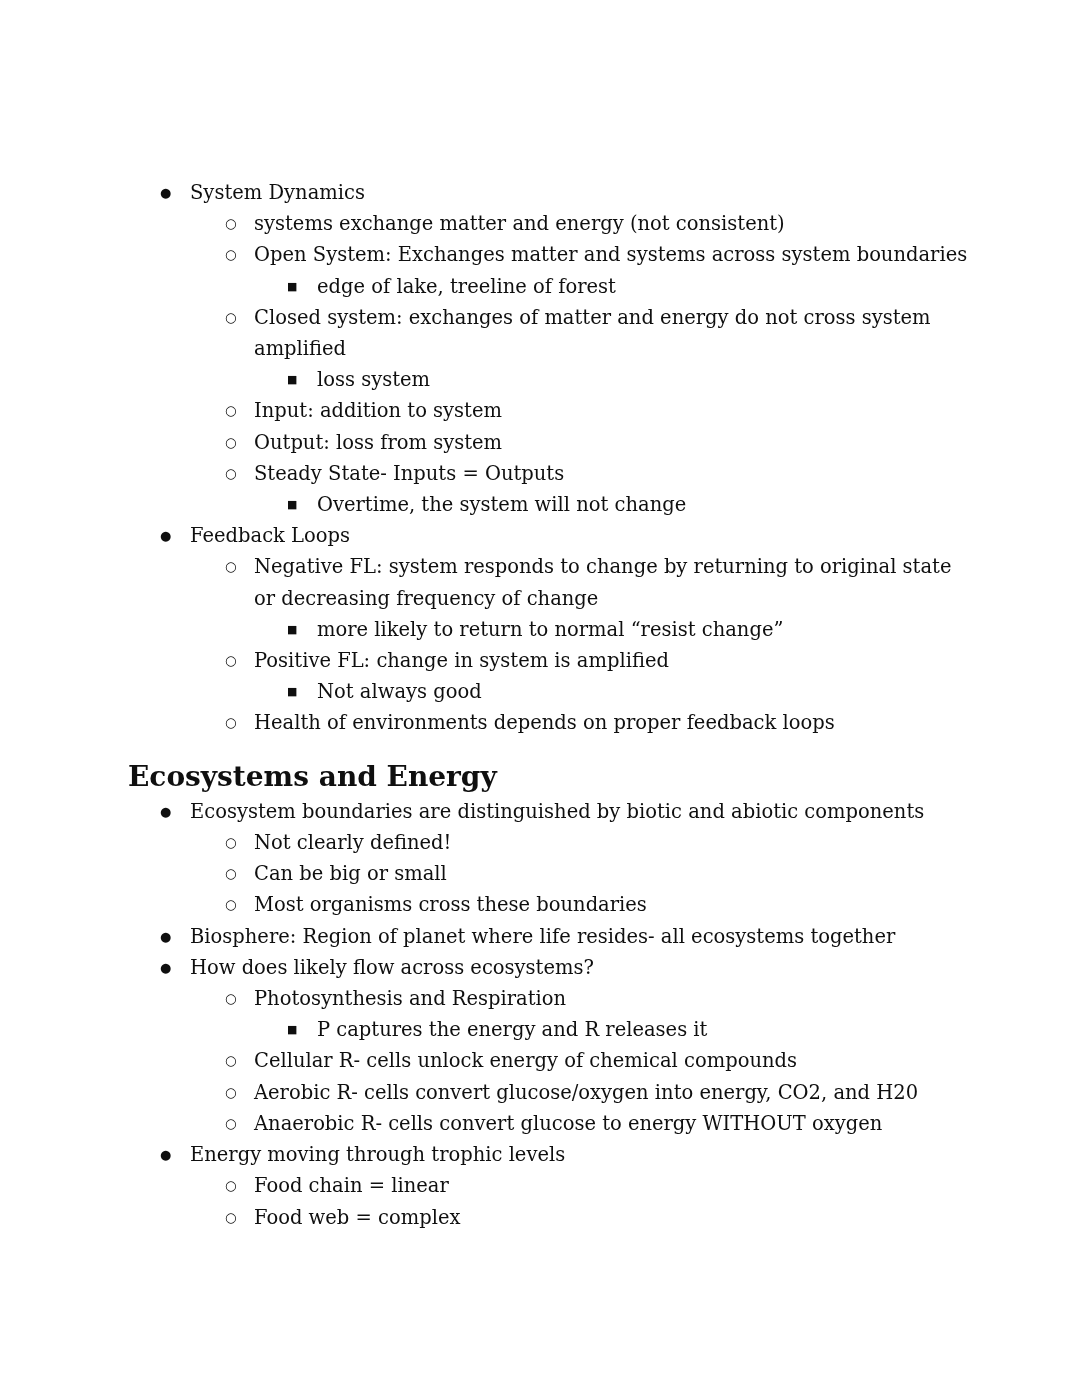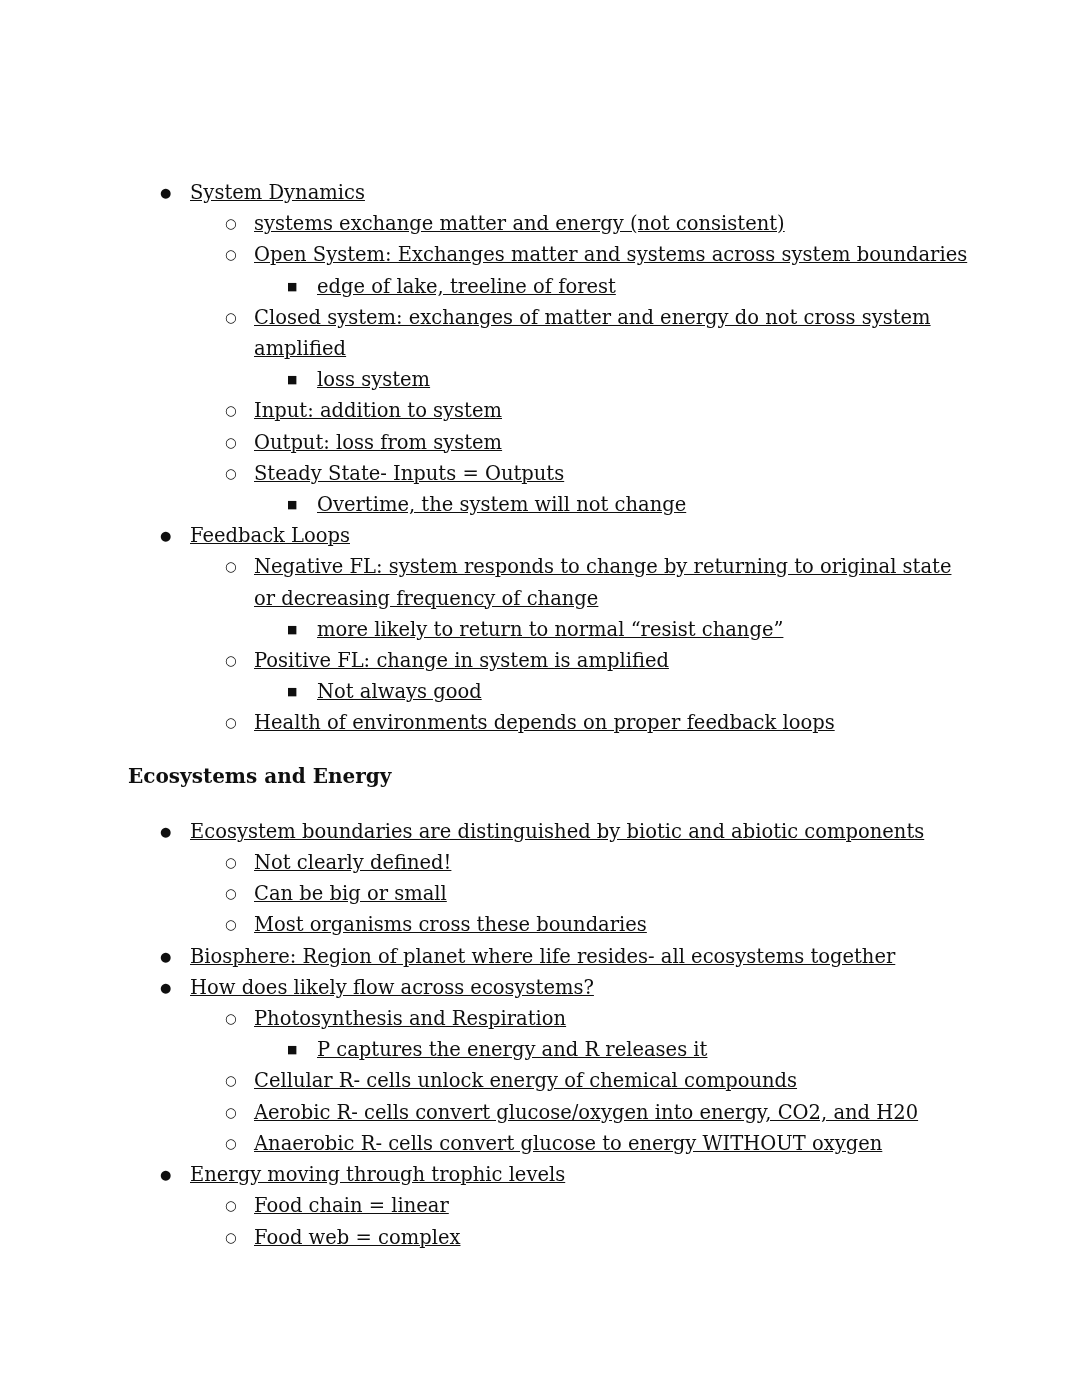--- a/index.html
+++ b/index.html
@@ -21,37 +21,37 @@
     top: 177px;
     left: 0;
     right: 0;
     font-size: 19.5px;
     line-height: 31.2px;
   }
   .li {
     display: flex;
     align-items: flex-start;
   }
-  .li .txt div { white-space: nowrap; text-decoration: underline; }
+  .li .txt div { white-space: nowrap; }
   .l1 { padding-left: 160px; }
   .l1 .bullet { width: 30px; }
   .l2 { padding-left: 225px; }
   .l2 .bullet { width: 29px; }
   .l3 { padding-left: 287px; }
   .l3 .bullet { width: 30px; }
   .bullet {
     flex: 0 0 auto;
     display: inline-block;
   }
   .b1 { font-size: 13px; }
   .b2 { font-size: 13.5px; }
   .b3 { font-size: 11px; }
   .heading {
-    margin: 22px 0 24px 128px;
-    font-size: 20px;
+    margin: 22px 0 4px 128px;
+    font-size: 28px;
     font-weight: bold;
     line-height: 31.2px;
     color: #0f0f0f;
   }
 </style>
 </head>
 <body>
 
 <div class="page">
   <div class="content">

